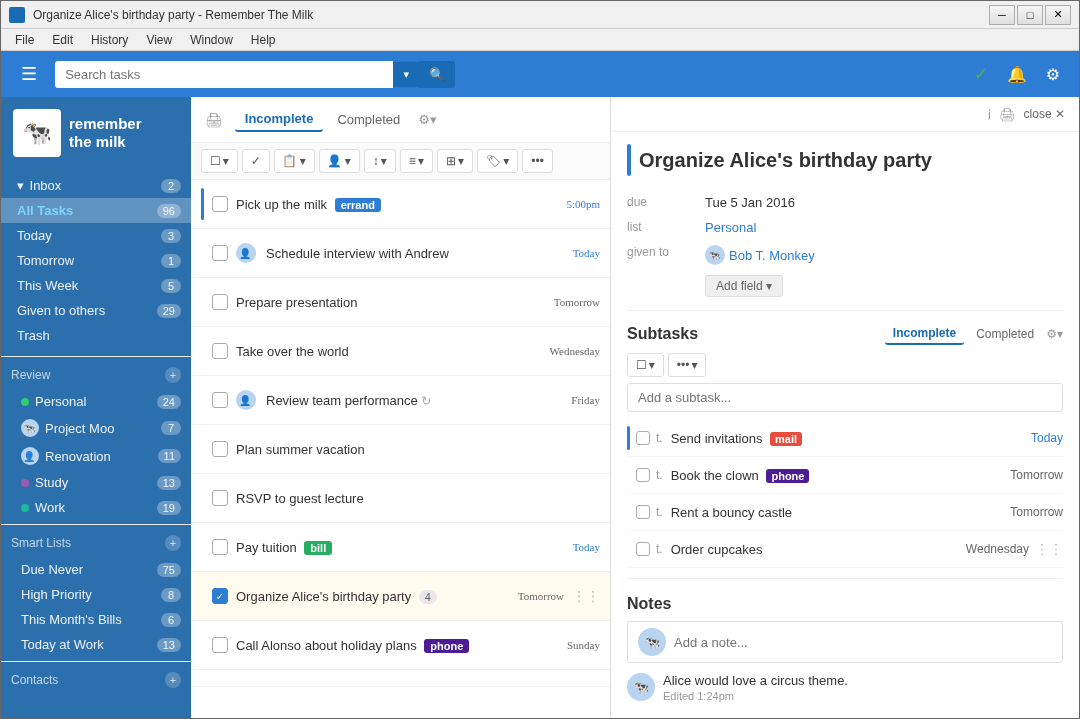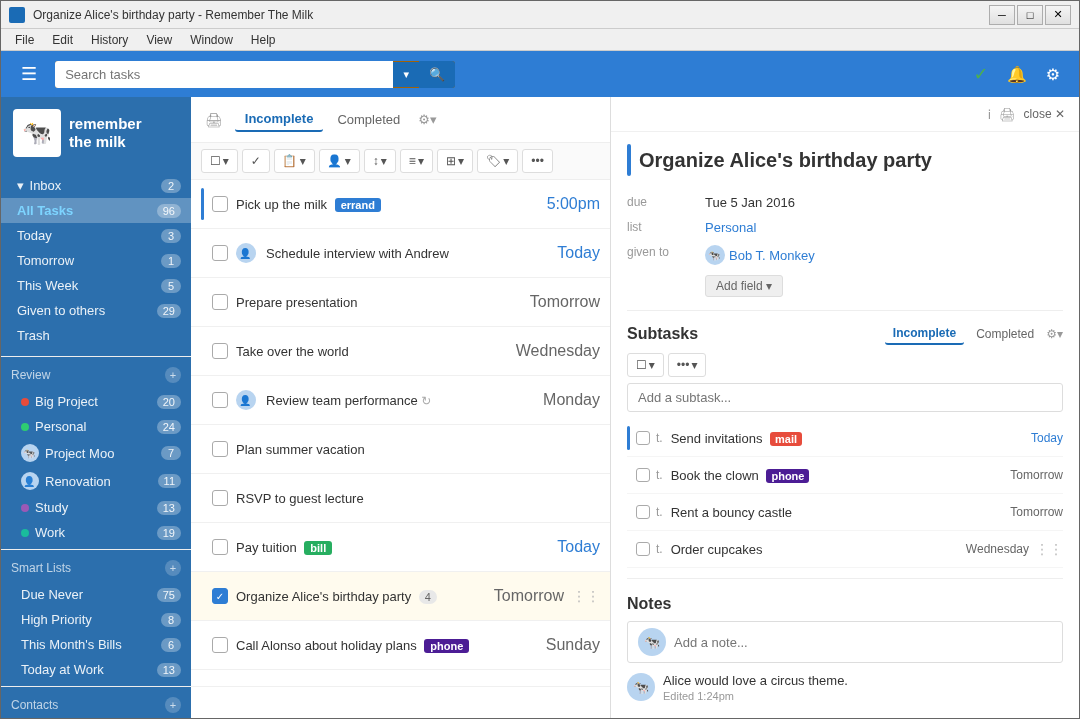--- a/index.html
+++ b/index.html
@@ -82,21 +82,21 @@
     .task-priority-bar { width: 3px; height: 32px; border-radius: 2px; flex-shrink: 0; }
     .priority-blue { background: #2e7dd4; }
     .priority-none { background: transparent; }
     .task-checkbox { width: 16px; height: 16px; border: 1.5px solid #aaa; border-radius: 3px; flex-shrink: 0; display: flex; align-items: center; justify-content: center; }
     .task-checkbox.checked { background: #2e7dd4; border-color: #2e7dd4; color: white; font-size: 10px; }
     .task-name { flex: 1; font-size: 13px; color: #333; }
     .task-tag { display: inline-block; padding: 1px 6px; border-radius: 3px; font-size: 11px; margin-left: 4px; font-weight: bold; }
     .tag-errand { background: #2e7dd4; color: white; }
     .tag-bill { background: #27ae60; color: white; }
     .tag-phone { background: #4c1d95; color: white; }
-    .task-date { font-size: 16px; color: #666; white-space: nowrap; flex-shrink: 0; }
+    .task-date { font-size: 11px; color: #666; white-space: nowrap; flex-shrink: 0; font-family: Liberation Serif, serif; }
     .task-date.today { color: #2e7dd4; }
     .task-dots { color: #bbb; font-size: 14px; flex-shrink: 0; cursor: pointer; }
     .task-subtask-count { background: #e8e8e8; color: #666; border-radius: 10px; padding: 1px 6px; font-size: 11px; margin-left: 4px; }
     
     
     .detail-panel { flex: 1; background: white; overflow-y: auto; padding: 0; }
     .detail-panel::-webkit-scrollbar { width: 4px; }
     .detail-panel::-webkit-scrollbar-thumb { background: #ccc; }
     .detail-header { display: flex; justify-content: flex-end; align-items: center; padding: 8px 14px; gap: 8px; border-bottom: 1px solid #f0f0f0; }
     .detail-close { font-size: 12px; color: #666; cursor: pointer; }
@@ -245,27 +245,20 @@
         </div>
 
         <div class="divider"></div>
 
         <div class="sidebar-section-title">
           <span>Review</span>
           <div class="plus-btn">+</div>
         </div>
         <div class="sidebar-list-item">
           <div class="sidebar-list-item-left">
-            <div class="list-color-dot" style="background:#e74c3c;"></div>
-            <span>Big Project</span>
-          </div>
-          <span class="sidebar-badge">20</span>
-        </div>
-        <div class="sidebar-list-item">
-          <div class="sidebar-list-item-left">
             <div class="list-color-dot" style="background:#2ecc71;"></div>
             <span>Personal</span>
           </div>
           <span class="sidebar-badge">24</span>
         </div>
         <div class="sidebar-list-item">
           <div class="sidebar-list-item-left">
             <div style="width:18px;height:18px;border-radius:50%;background:#b8d4f0;display:flex;align-items:center;justify-content:center;font-size:10px;">🐄</div>
             <span>Project Moo</span>
           </div>
@@ -411,21 +404,21 @@
               <div class="task-checkbox"></div>
               <span class="task-name">Take over the world</span>
               <span class="task-date">Wednesday</span>
             </div>
 
             <div class="task-row">
               <div class="task-priority-bar priority-none"></div>
               <div class="task-checkbox"></div>
               <div style="width:20px;height:20px;border-radius:50%;background:#b8d4f0;display:flex;align-items:center;justify-content:center;font-size:10px;margin-right:2px;flex-shrink:0;">👤</div>
               <span class="task-name">Review team performance <span style="font-size:12px;color:#aaa;">↻</span></span>
-              <span class="task-date">Monday</span>
+              <span class="task-date">Friday</span>
             </div>
 
             <div class="task-row">
               <div class="task-priority-bar priority-none"></div>
               <div class="task-checkbox"></div>
               <span class="task-name">Plan summer vacation</span>
               <span class="task-date"></span>
             </div>
 
             <div class="task-row">

